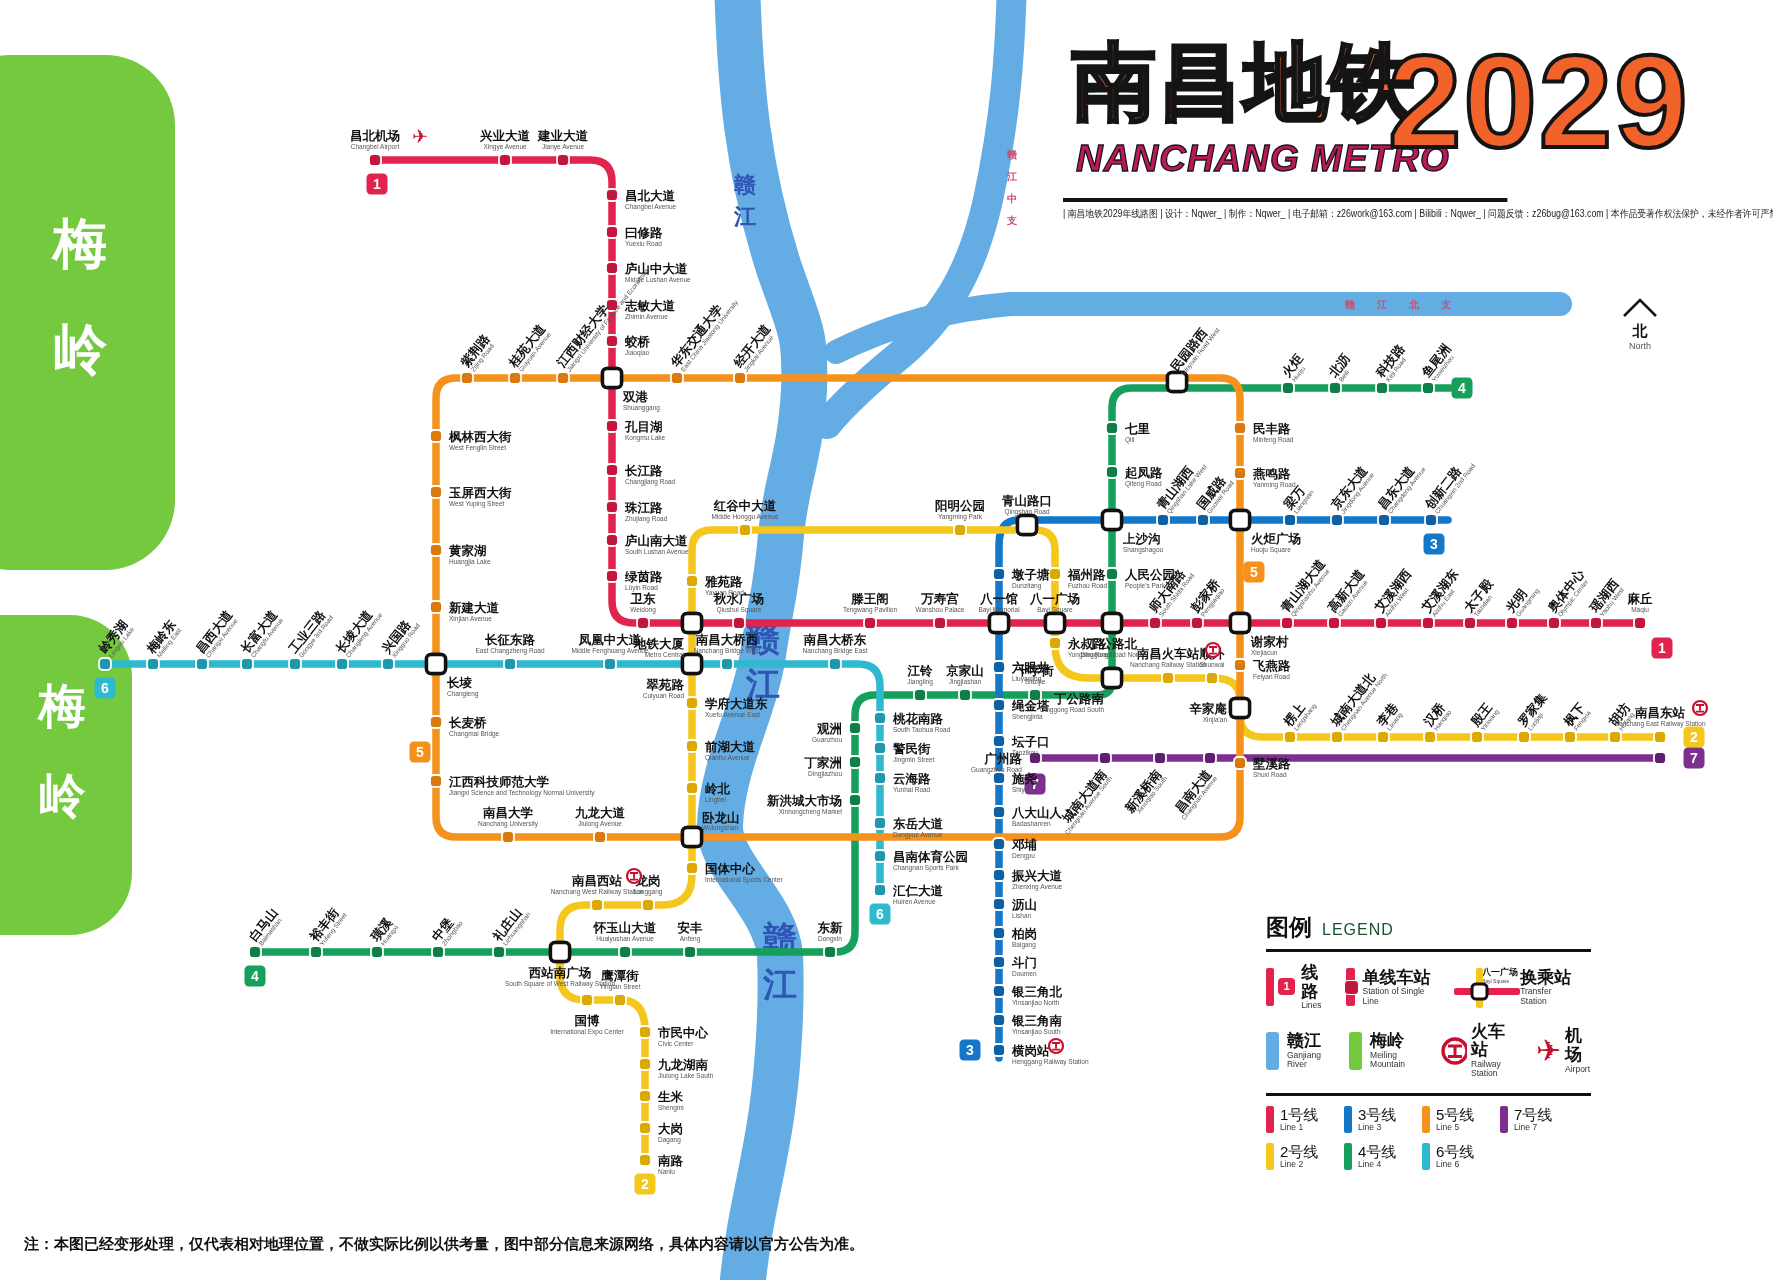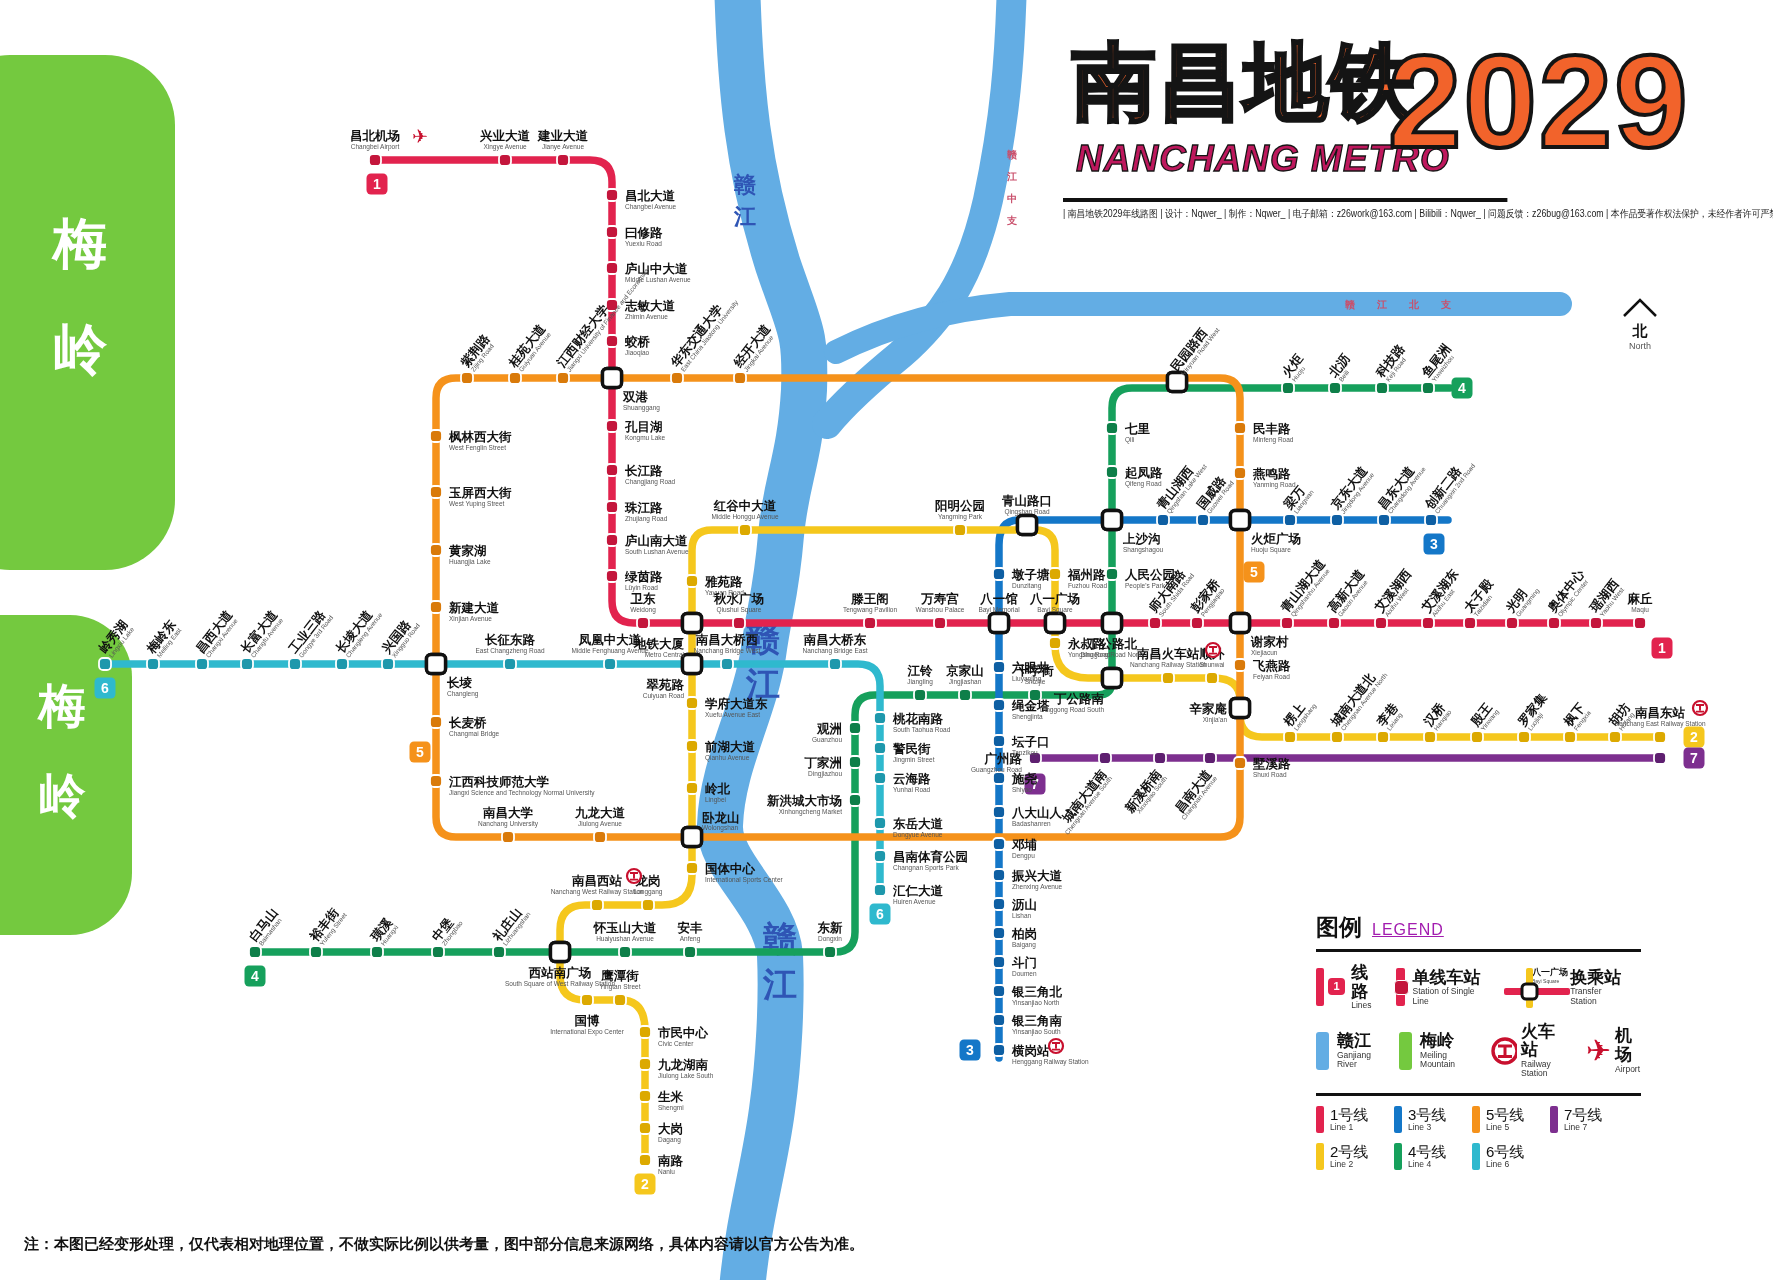--- a/index.html
+++ b/index.html
@@ -10,24 +10,24 @@
   #title-zh{left:1072px;top:40px;font-size:84px;font-weight:bold;color:#F2632B;
             -webkit-text-stroke:3px #141414;letter-spacing:2px;line-height:1;}
   #title-en{left:1076px;top:140px;font-size:37px;font-weight:bold;color:#be185d;
             -webkit-text-stroke:1.3px #141414;letter-spacing:1px;line-height:1;font-style:italic;}
   #title-year{left:1388px;top:36px;font-size:132px;font-weight:bold;color:#F2632B;
             -webkit-text-stroke:4px #141414;line-height:1;letter-spacing:2px;}
   #credit{left:1063px;top:198px;width:505px;border-top:4px solid #111;padding-top:5px;
           font-size:10px;color:#222;white-space:nowrap;transform:scaleX(.88);transform-origin:left top;}
   #note{left:24px;top:1228px;font-size:15px;color:#111;font-weight:bold;margin-top:7px;}
   
-  #legend{left:1316px;top:912px;width:325px;}
+  #legend{left:1266px;top:912px;width:325px;}
   #legend .lg-title{display:flex;align-items:baseline;gap:10px;border-bottom:3px solid #111;padding-bottom:6px;}
   #legend .lg-title .zh{font-size:23px;font-weight:bold;color:#111;}
-  #legend .lg-title .en{font-size:16px;color:#a21caf;letter-spacing:1px;text-decoration:underline;}
+  #legend .lg-title .en{font-size:16px;color:#14532d;letter-spacing:1px;}
   .lg-row{display:flex;align-items:center;margin-top:12px;}
   .lg-item{display:flex;align-items:center;margin-right:14px;}
   .lg-item .txt .zh{font-size:17px;font-weight:bold;color:#111;line-height:1.1;}
   .lg-item .txt .en{font-size:8.5px;color:#333;line-height:1.1;}
   .lg-bar{width:9px;height:38px;background:#E2234E;border-radius:2px;position:relative;margin-right:7px;}
   .lg-badge{position:absolute;left:12px;top:10px;width:17px;height:17px;background:#E2234E;border-radius:4px;
             color:#fff;font-size:11px;font-weight:bold;text-align:center;line-height:17px;}
   .lg-bar2{width:9px;height:38px;background:#E2234E;border-radius:2px;position:relative;margin-right:8px;}
   .lg-cap{position:absolute;left:-2px;top:12px;width:13px;height:13px;background:#C4163C;border:1.5px solid #fff;border-radius:4px;}
   .lg-river{width:15px;height:38px;background:#63ADE4;border-radius:3px;margin-right:8px;}

